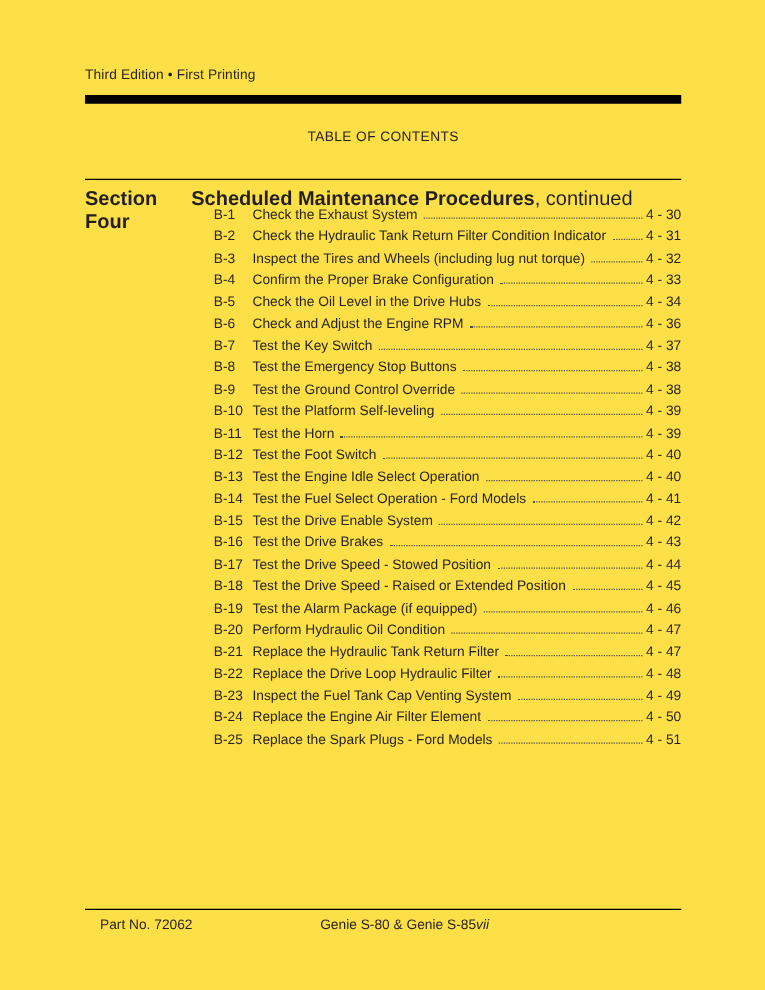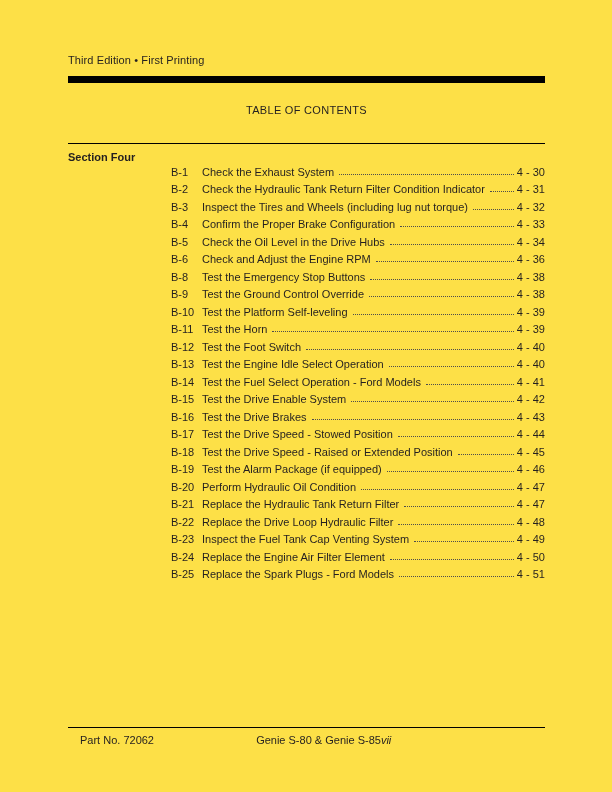--- a/index.html
+++ b/index.html
@@ -24,21 +24,21 @@
   .toc-heading {
     position: absolute; top: 104px; left: 68px; width: 477px;
     text-align: center; font-size: 11px; letter-spacing: 0.3px;
   }
   .section-rule {
     position: absolute; top: 143px; left: 68px;
     width: 477px; height: 1px; background: #000000;
   }
   .section-row {
     position: absolute; top: 151px; left: 68px; width: 477px;
-    display: flex; font-size: 11px;
+    display: flex; font-size: 16px;
   }
   .section-label { width: 85px; flex-shrink: 0; font-weight: bold; }
   .section-title-bold { font-weight: bold; }
   .section-title-suffix { font-weight: normal; }
 
   .toc-list {
     position: absolute; top: 160px; left: 153px; width: 392px;
   }
   .toc-row {
     display: flex; align-items: flex-end;
@@ -75,20 +75,21 @@
   <div class="edition">Third Edition • First Printing</div>
 
   <div class="thick-bar"></div>
 
   <div class="toc-heading">TABLE OF CONTENTS</div>
 
   <div class="section-rule"></div>
 
   <div class="section-row">
     <span class="section-label">Section Four</span>
+    <span><span class="section-title-bold">Scheduled Maintenance Procedures</span><span class="section-title-suffix">, continued</span></span>
   </div>
 
   <div class="toc-list">
 
   <div class="toc-row">
         <span class="toc-id">B-1</span>
         <span class="toc-title">Check the Exhaust System</span>
         <span class="toc-leader"></span>
         <span class="toc-page">4 - 30</span>
       </div>
@@ -114,20 +115,26 @@
         <span class="toc-id">B-5</span>
         <span class="toc-title">Check the Oil Level in the Drive Hubs</span>
         <span class="toc-leader"></span>
         <span class="toc-page">4 - 34</span>
       </div>
       <div class="toc-row">
         <span class="toc-id">B-6</span>
         <span class="toc-title">Check and Adjust the Engine RPM</span>
         <span class="toc-leader"></span>
         <span class="toc-page">4 - 36</span>
+      </div>
+      <div class="toc-row">
+        <span class="toc-id">B-7</span>
+        <span class="toc-title">Test the Key Switch</span>
+        <span class="toc-leader"></span>
+        <span class="toc-page">4 - 37</span>
       </div>
       <div class="toc-row">
         <span class="toc-id">B-8</span>
         <span class="toc-title">Test the Emergency Stop Buttons</span>
         <span class="toc-leader"></span>
         <span class="toc-page">4 - 38</span>
       </div>
       <div class="toc-row">
         <span class="toc-id">B-9</span>
         <span class="toc-title">Test the Ground Control Override</span>

